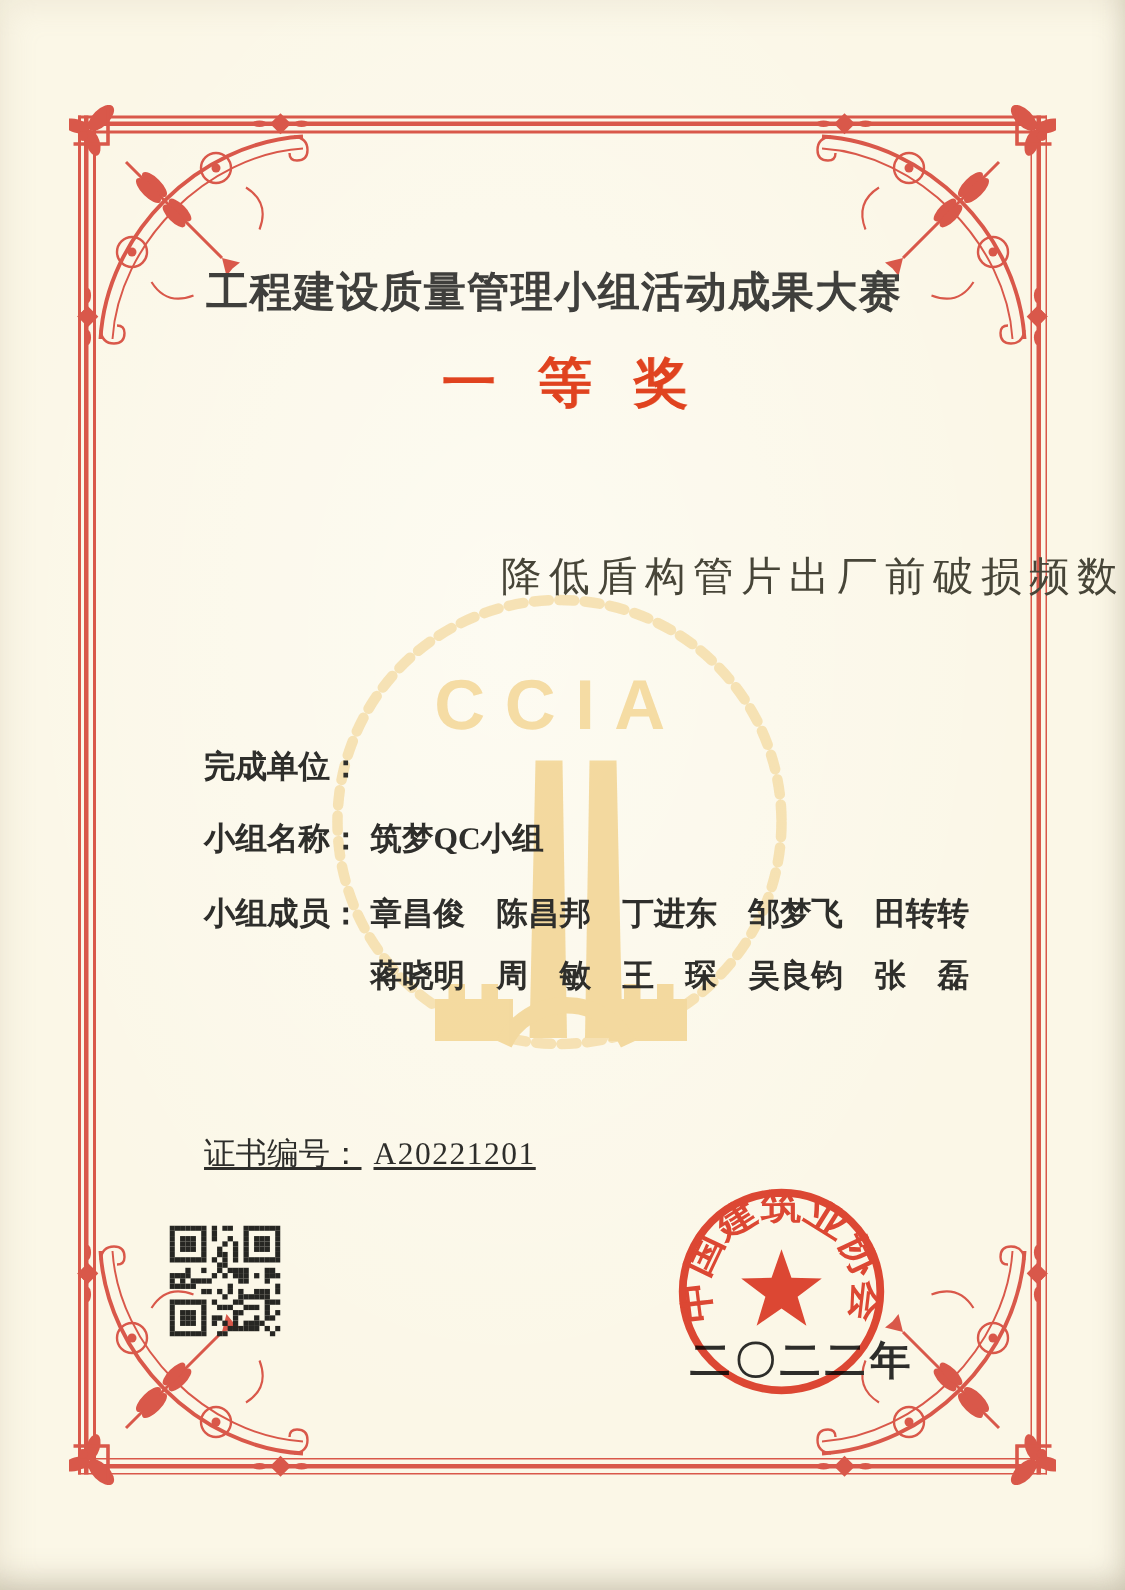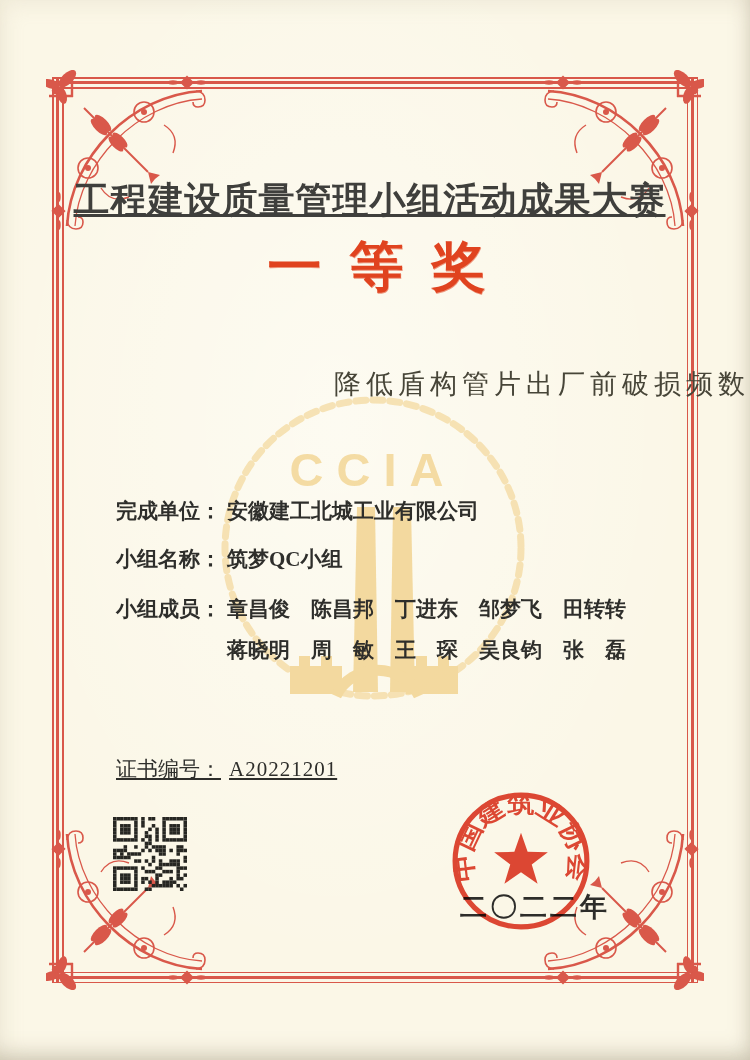--- a/index.html
+++ b/index.html
@@ -37,35 +37,35 @@
   .corner.tl{left:46px;top:70px;}
   .corner.tr{right:46px;top:70px;transform:scaleX(-1);}
   .corner.bl{left:46px;bottom:70px;transform:scaleY(-1);}
   .corner.br{right:46px;bottom:70px;transform:scale(-1,-1);}
   
   .watermark{position:absolute;left:205px;top:390px;width:340px;height:320px;z-index:1;}
   
   .title{
     position:absolute;top:176px;left:0;right:12px;z-index:3;
     text-align:center;font-family:"Liberation Sans", sans-serif;
-    font-weight:bold;font-size:36px;letter-spacing:1px;padding-left:1px;color:#3f3f3c;text-decoration:underline;
+    font-weight:bold;font-size:28px;letter-spacing:1px;padding-left:1px;color:#3f3f3c;
   }
   .award{
     position:absolute;top:231px;left:0;right:0;z-index:3;
-    text-align:center;font-weight:bold;font-size:54px;
+    text-align:center;font-weight:bold;font-size:36px;
     letter-spacing:28px;padding-left:31px;color:var(--award-red);
     font-family:"Liberation Serif", serif;
     text-shadow:0.5px 0.5px 0 rgba(224,67,31,.55);
   }
   .project{
     position:absolute;top:366px;left:0;right:0;z-index:3;
     text-align:right;font-size:27px;letter-spacing:5px;padding-left:5px;
     color:#474538;font-family:"Liberation Serif", serif;
   }
-  .inforow{position:absolute;left:116px;z-index:3;font-size:21px;color:#2e2e2b;
+  .inforow{position:absolute;left:136px;z-index:3;font-size:21px;color:#2e2e2b;
     display:flex;align-items:baseline;white-space:pre;}
   .inforow .lbl{font-weight:bold;}
   .inforow .val{font-weight:bold;margin-left:6px;}
   .row-unit{top:497px;} .row-team{top:545px;justify-content:center;} .row-m1{top:595px;}
   .row-m2{top:636px;padding-left:111px;font-weight:bold;}
   .row-cert{top:755px;font-size:21px;text-decoration:underline;}
   .row-cert .lbl{font-weight:normal;}
   .row-cert .val{font-weight:normal;letter-spacing:1px;margin-left:8px;font-family:"Liberation Serif", serif;}
   
   .qr{position:absolute;left:113px;top:817px;width:74px;height:74px;z-index:3;}
@@ -170,21 +170,20 @@
       </g>
     </g>
   </svg>
 
   <div class="title">工程建设质量管理小组活动成果大赛</div>
   <div class="award">一等奖</div>
   <div class="project">降低盾构管片出厂前破损频数</div>
 
   <div class="inforow row-unit">
     <span class="lbl">完成单位：</span>
-    <span class="val">安徽建工北城工业有限公司</span>
   </div>
   <div class="inforow row-team">
     <span class="lbl">小组名称：</span>
     <span class="val">筑梦QC小组</span>
   </div>
   <div class="inforow row-m1">
     <span class="lbl">小组成员：</span>
     <span class="val">章昌俊　陈昌邦　丁进东　邹梦飞　田转转</span>
   </div>
   <div class="inforow row-m2">蒋晓明　周　敏　王　琛　吴良钧　张　磊</div>

